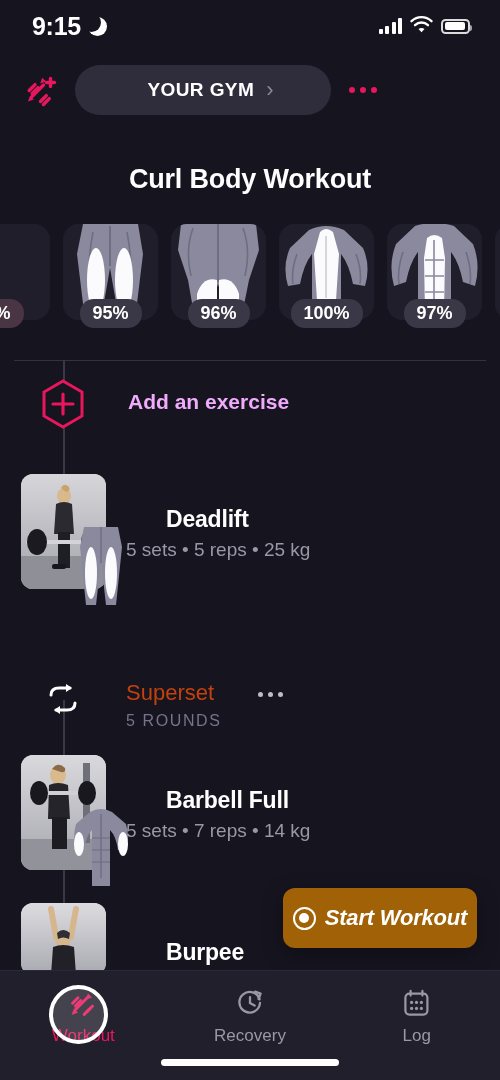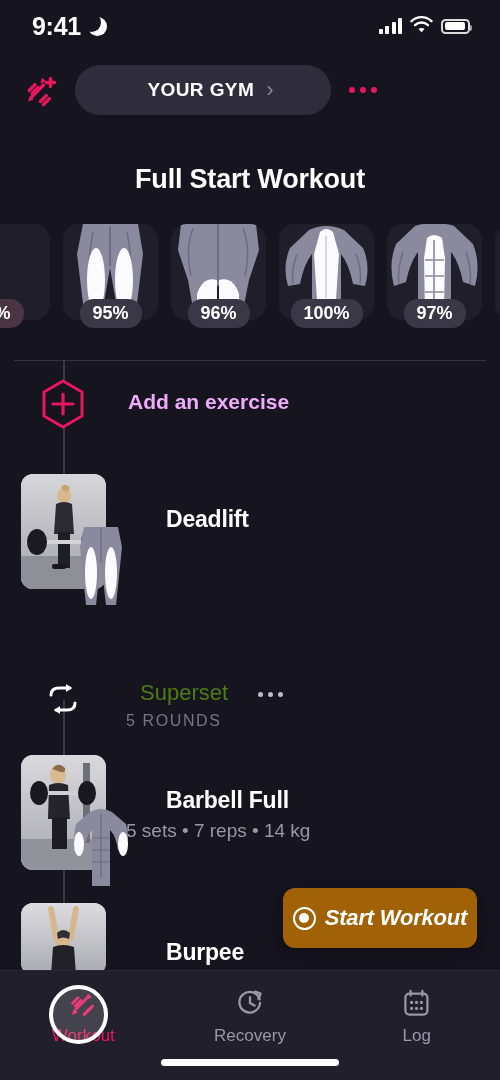--- a/index.html
+++ b/index.html
@@ -143,22 +143,22 @@
     margin-left:40px;
   }
   .ex-meta{
     position:absolute; color:#9a97a6; font-size:19px; font-weight:400;
   }
 
   
   .ss-head{ position:absolute; left:0; width:500px; }
   .ss-icon{ position:absolute; left:46px; top:0; width:34px; height:30px; }
   .ss-title{
-    position:absolute; left:140px; top:-4px;
-    color:#4d7c0f; font-size:22px; font-weight:400;
+    position:absolute; left:126px; top:-4px;
+    color:#c2410c; font-size:22px; font-weight:400;
   }
   .ss-dots{
     position:absolute; left:258px; top:8px; display:flex; gap:5px;
   }
   .ss-dots i{ width:5px; height:5px; border-radius:50%; background:#bfbcc9; display:block; }
   .ss-sub{
     position:absolute; left:126px; top:28px;
     color:#76738a; font-size:16px; font-weight:400; letter-spacing:1.6px;
   }
 
@@ -202,21 +202,21 @@
     pointer-events:none;
   }
 </style>
 </head>
 <body>
 
 <div id="app">
 
   <div class="statusbar">
     <div class="sb-left">
-      <span class="sb-time">9:41</span>
+      <span class="sb-time">9:15</span>
       <span class="sb-moon"></span>
     </div>
     <div class="sb-right">
       <span class="sig">
           <i></i>
           <i></i>
           <i></i>
           <i></i>
         </span>
       <span>
@@ -257,21 +257,21 @@
 
     <div class="icon-btn">
       <span class="dots">
           <i></i>
           <i></i>
           <i></i>
         </span>
     </div>
   </div>
 
-  <div class="page-title">Full Start Workout</div>
+  <div class="page-title">Curl Body Workout</div>
 
   <div class="muscle-strip">
 
     <div class="muscle-card hi">
       <div class="mc-img">
         <svg width="95" height="96" viewBox="0 0 95 96">
           <rect width="95" height="96" fill="#201e2b"></rect>
           <path d="M-30 18 Q-10 12 10 26 L22 62 Q14 82 2 88 L-24 70 Z" fill="#8b899d"></path>
           <ellipse cx="-2" cy="54" rx="14" ry="26" fill="#fbfbfd" transform="rotate(18 -2 54)"></ellipse>
         </svg>
@@ -394,20 +394,21 @@
       <div class="body">
         <svg width="62" height="78" viewBox="0 0 62 78">
           <path d="M14 0 Q31 -4 48 0 L52 20 L46 78 L36 78 L31 34 L26 78 L16 78 L10 20 Z" fill="#8b899d"></path>
           <ellipse cx="21" cy="46" rx="6" ry="26" fill="#fbfbfd"></ellipse>
           <ellipse cx="41" cy="46" rx="6" ry="26" fill="#fbfbfd"></ellipse>
           <path d="M31 0 L31 36" stroke="#6f6d81" stroke-width="1.4"></path>
         </svg>
       </div>
     </div>
     <div class="ex-name" style="left:126px;top:32px;">Deadlift</div>
+    <div class="ex-meta" style="left:126px;top:65px;">5 sets • 5 reps • 25 kg</div>
   </div>
 
   <div class="ss-head" style="top:684px;height:56px;">
     <div class="ss-icon">
       <svg width="34" height="30" viewBox="0 0 34 30" fill="none">
         <path d="M5 11 Q5 4 13 4 L24 4" stroke="#fff" stroke-width="3" stroke-linecap="round"></path>
         <path d="M20 0 L26 4 L20 8 Z" fill="#fff"></path>
         <path d="M29 19 Q29 26 21 26 L10 26" stroke="#fff" stroke-width="3" stroke-linecap="round"></path>
         <path d="M14 22 L8 26 L14 30 Z" fill="#fff"></path>
       </svg>

